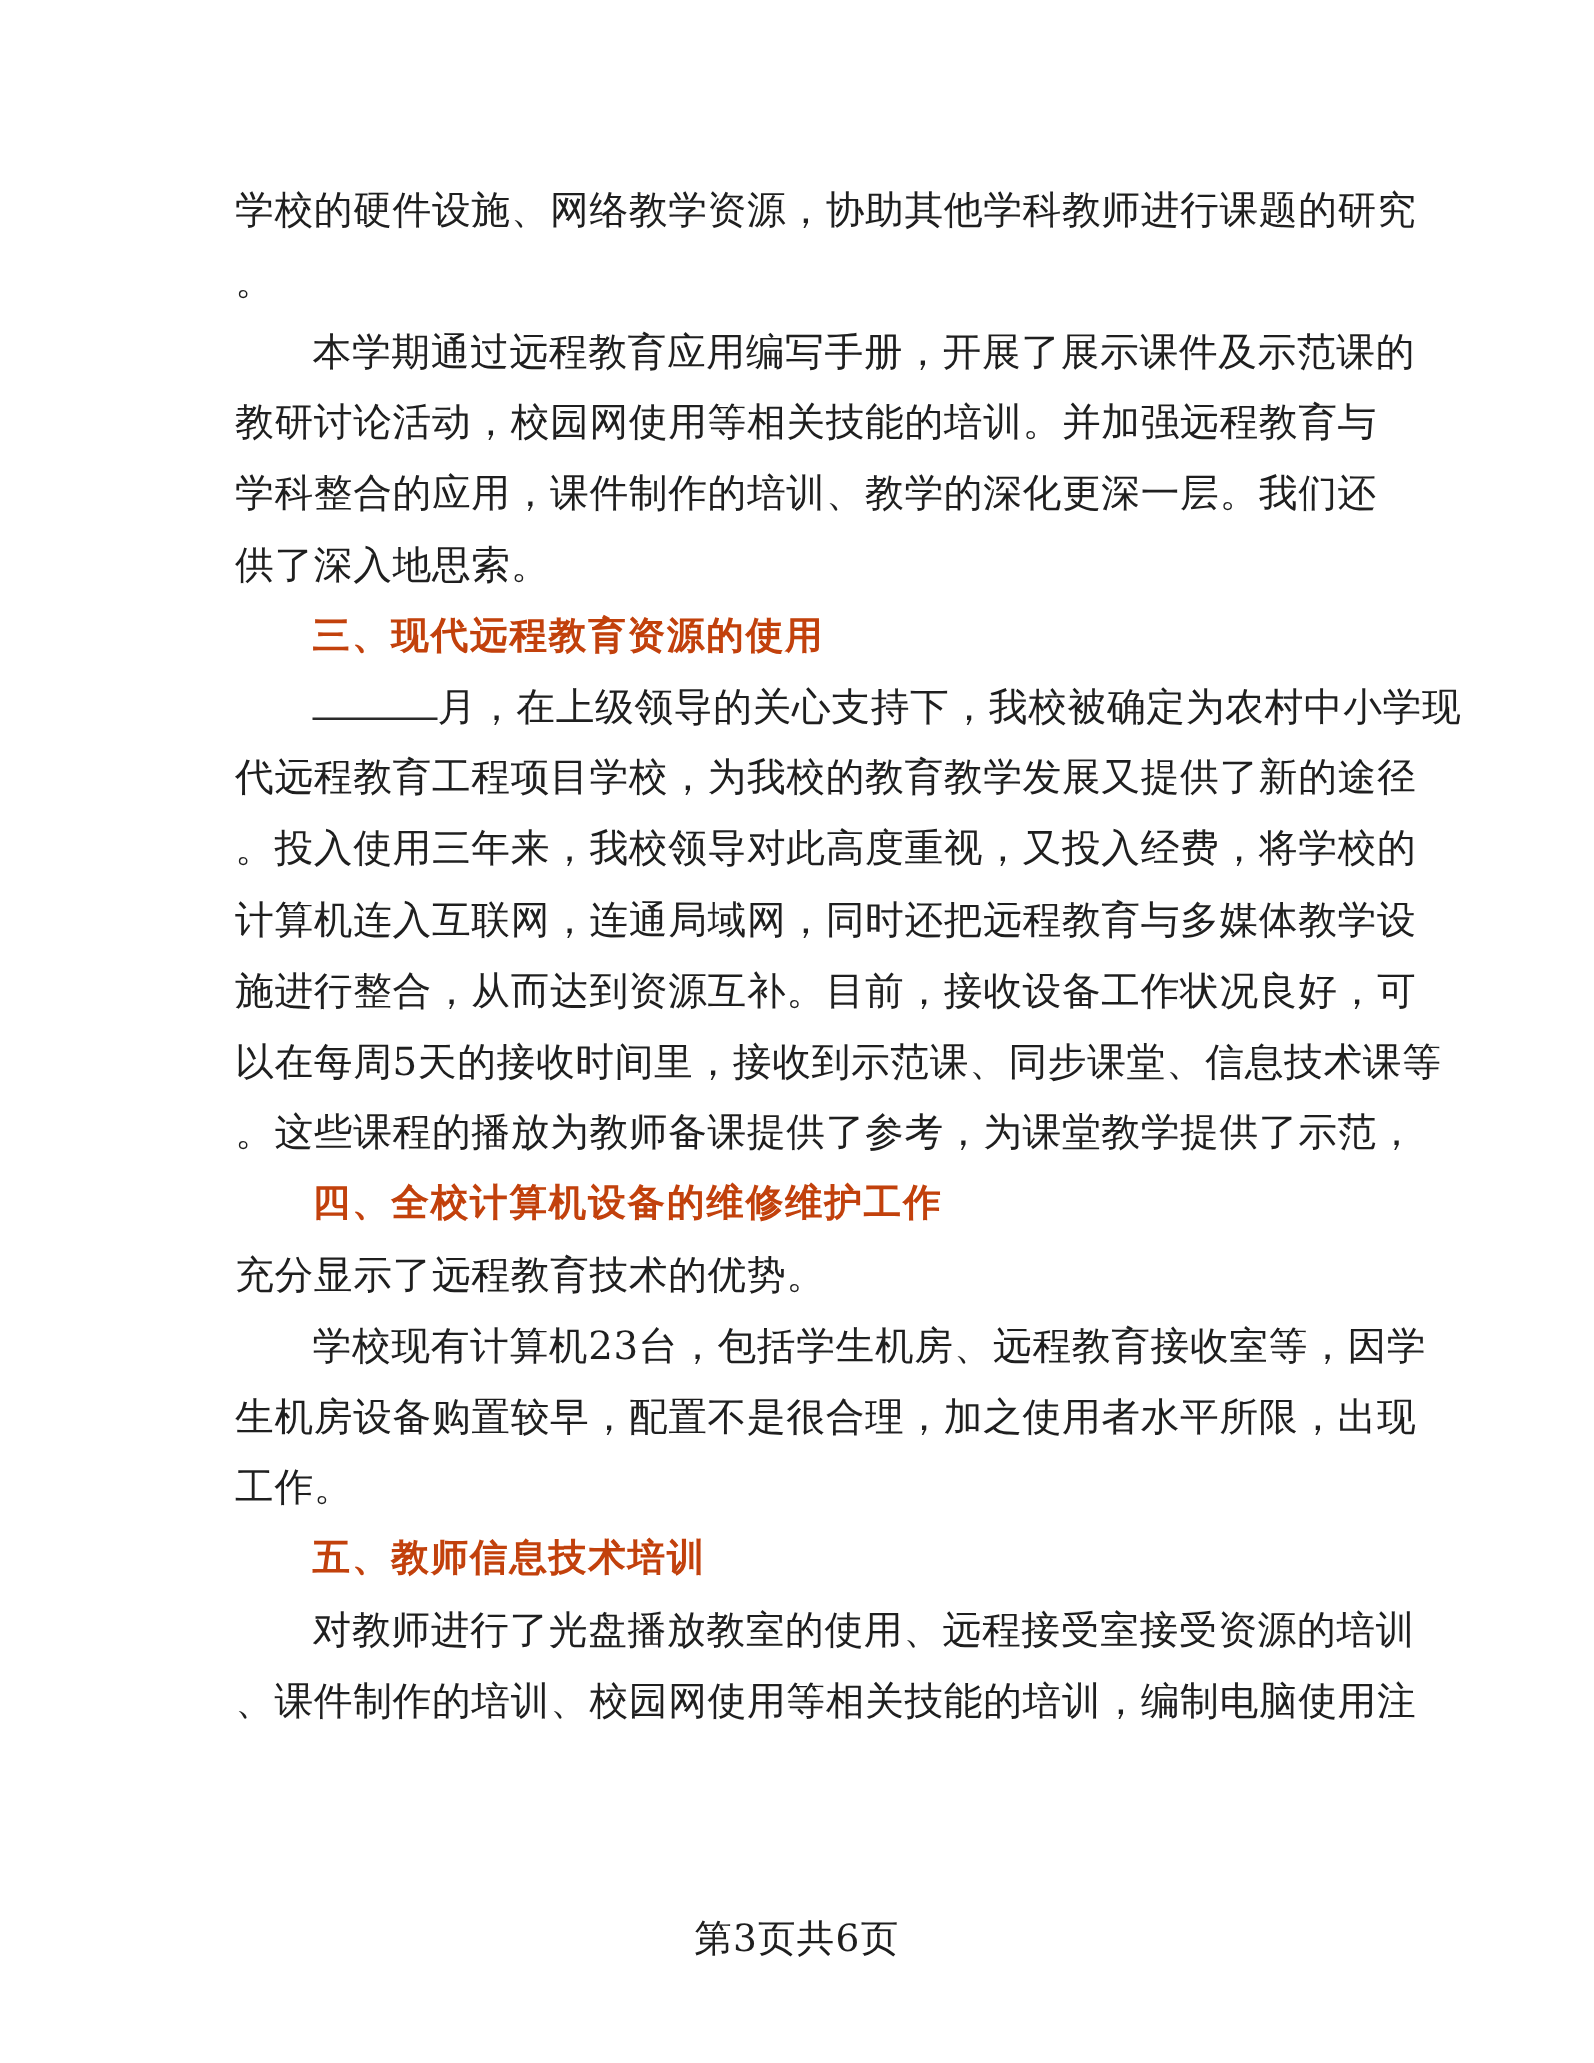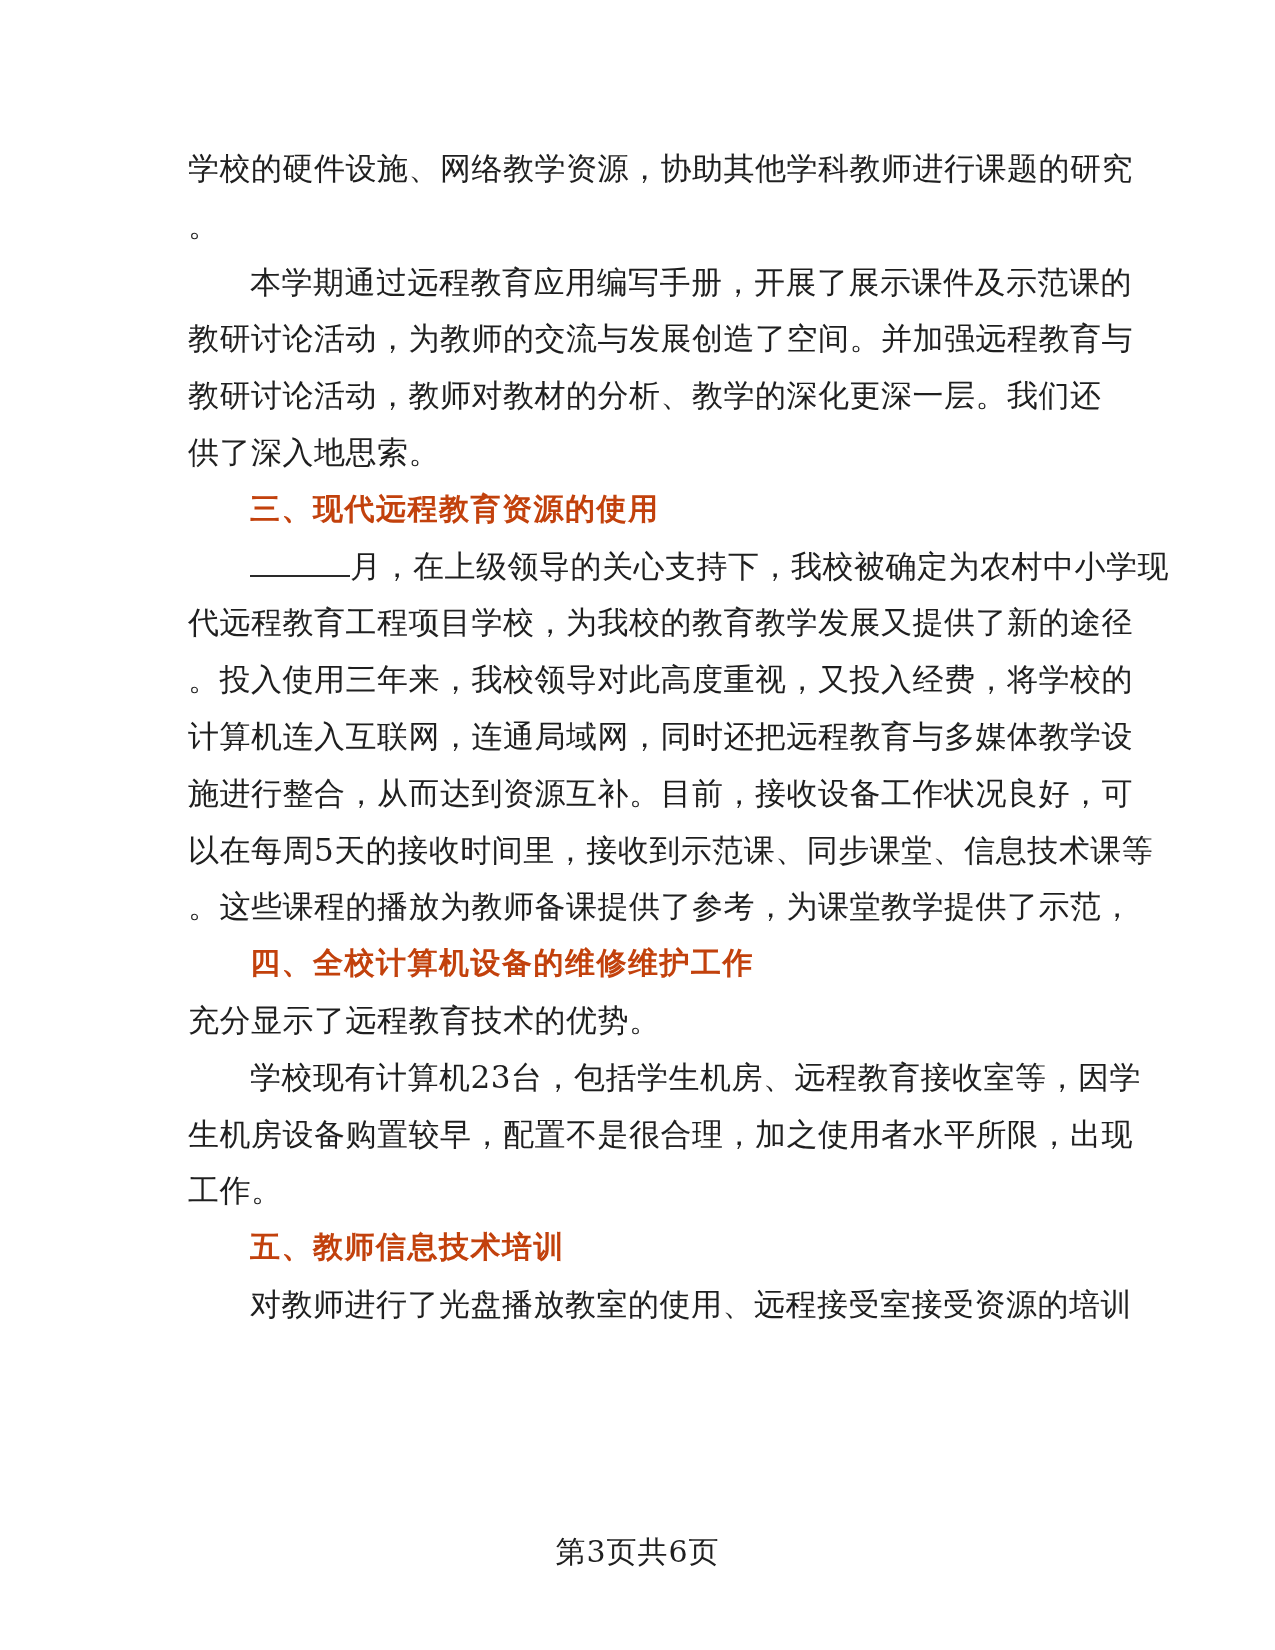--- a/index.html
+++ b/index.html
@@ -58,35 +58,36 @@
   }
 </style>
 </head>
 <body>
 
 <div class="page">
   <div class="text-block">
       <div class="line body">学校的硬件设施、网络教学资源，协助其他学科教师进行课题的研究</div>
       <div class="line body">。</div>
       <div class="line body indent">本学期通过远程教育应用编写手册，开展了展示课件及示范课的</div>
-      <div class="line body">教研讨论活动，为教师的交流与发展创造了空间。并加强远程教育与</div>
-      <div class="line body">教研讨论活动，教师对教材的分析、教学的深化更深一层。我们还</div>
+      <div class="line body">教研讨论活动，校园网使用等相关技能的培训。并加强远程教育与</div>
+      <div class="line body">学科整合的应用，课件制作的培训、教学的深化更深一层。我们还</div>
       <div class="line body">供了深入地思索。</div>
       <div class="line heading indent">三、现代远程教育资源的使用</div>
       <div class="line body indent"><span class="blank"></span>月，在上级领导的关心支持下，我校被确定为农村中小学现</div>
       <div class="line body">代远程教育工程项目学校，为我校的教育教学发展又提供了新的途径</div>
       <div class="line body">。投入使用三年来，我校领导对此高度重视，又投入经费，将学校的</div>
       <div class="line body">计算机连入互联网，连通局域网，同时还把远程教育与多媒体教学设</div>
       <div class="line body">施进行整合，从而达到资源互补。目前，接收设备工作状况良好，可</div>
       <div class="line body">以在每周5天的接收时间里，接收到示范课、同步课堂、信息技术课等</div>
       <div class="line body">。这些课程的播放为教师备课提供了参考，为课堂教学提供了示范，</div>
       <div class="line heading indent">四、全校计算机设备的维修维护工作</div>
       <div class="line body">充分显示了远程教育技术的优势。</div>
       <div class="line body indent">学校现有计算机23台，包括学生机房、远程教育接收室等，因学</div>
       <div class="line body">生机房设备购置较早，配置不是很合理，加之使用者水平所限，出现</div>
       <div class="line body">工作。</div>
       <div class="line heading indent">五、教师信息技术培训</div>
       <div class="line body indent">对教师进行了光盘播放教室的使用、远程接受室接受资源的培训</div>
+      <div class="line body">、课件制作的培训、校园网使用等相关技能的培训，编制电脑使用注</div>
     </div>
   <div class="footer">
     <span>第3页共6页</span>
   </div>
 </div>
 
 </body></html>

